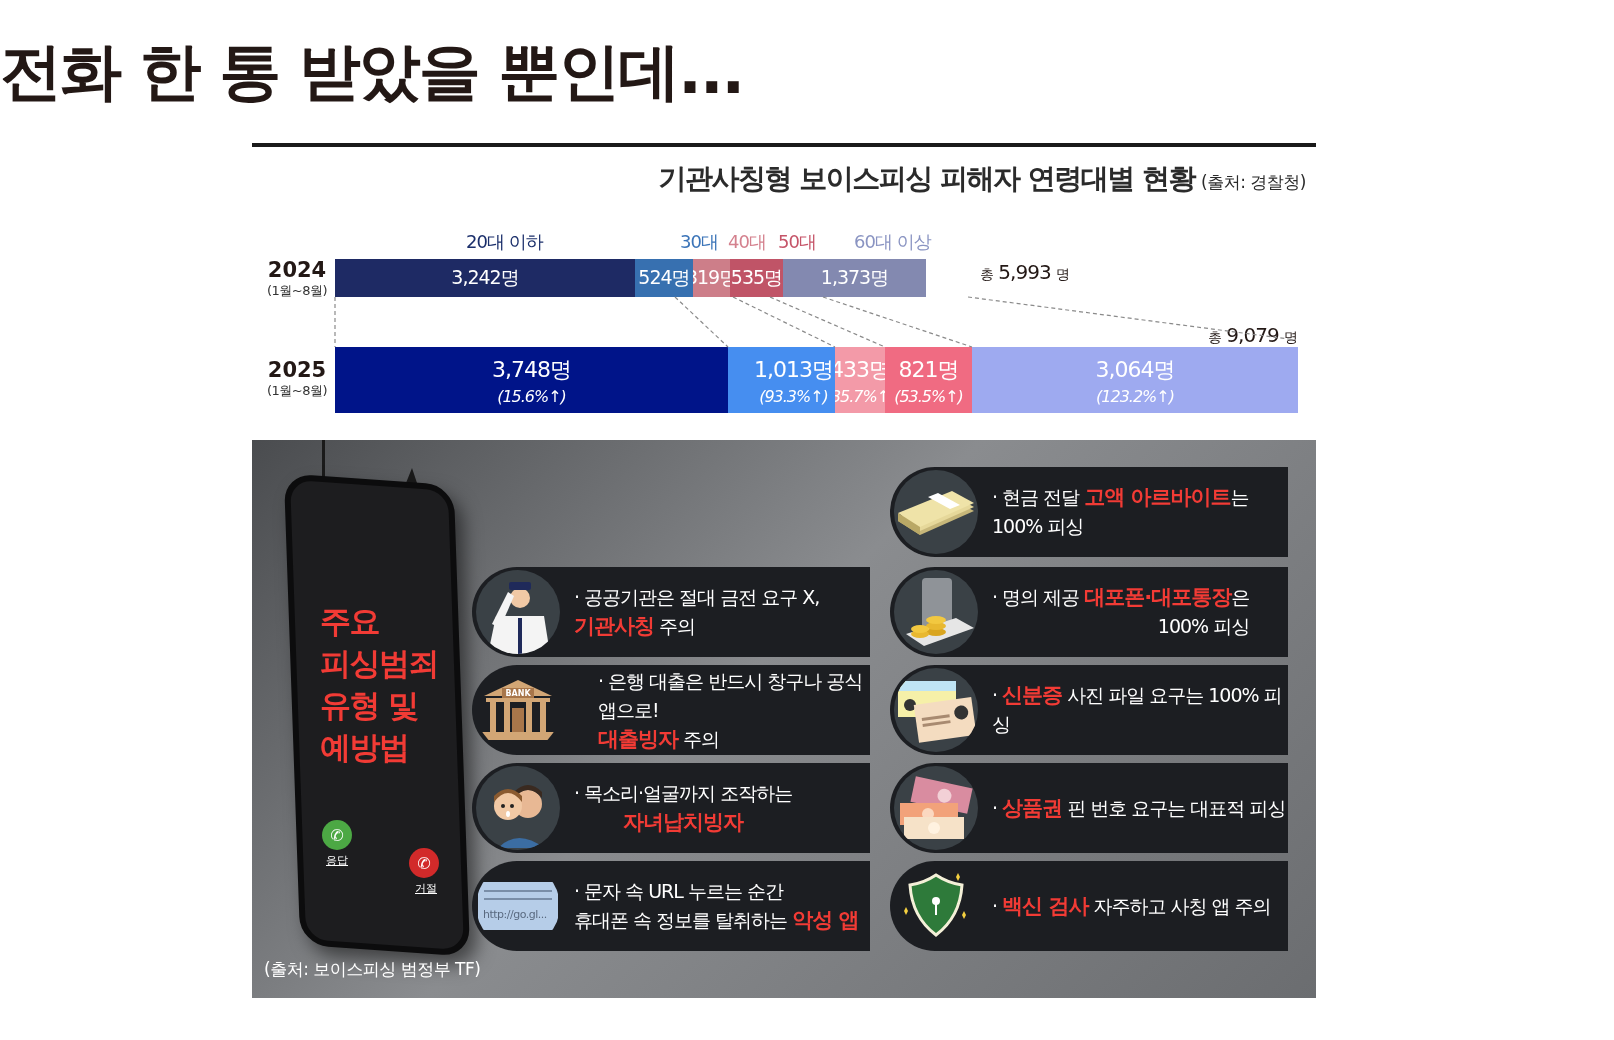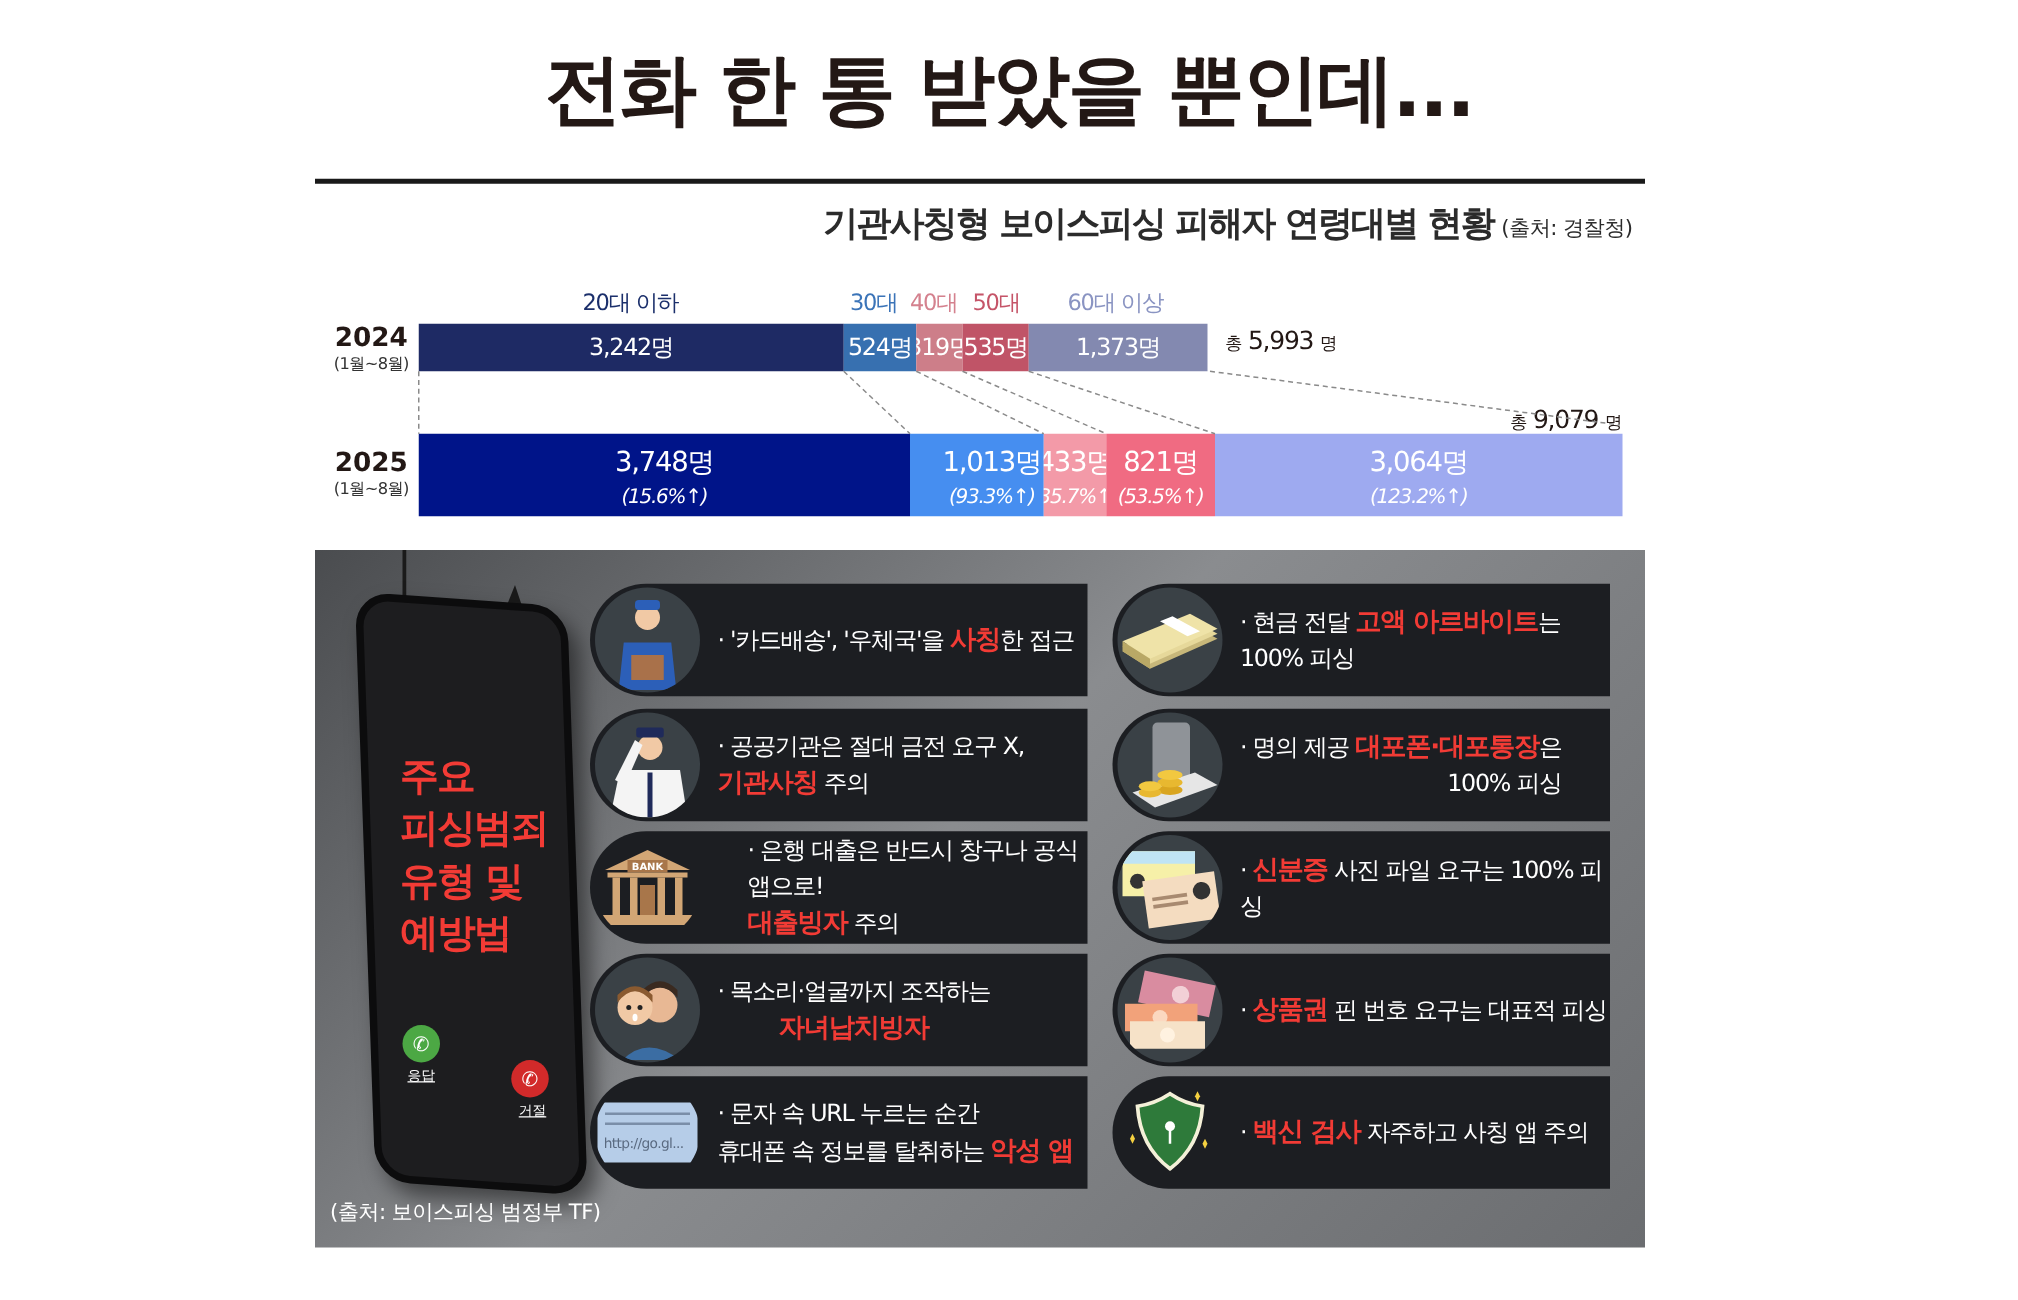--- a/index.html
+++ b/index.html
@@ -1,19 +1,19 @@
 <!DOCTYPE html>
 <html><head>
 <meta charset="utf-8">
 <style>
   * { box-sizing: border-box; margin: 0; padding: 0; }
   html, body { width: 1614px; height: 1040px; background: #ffffff; overflow: hidden; }
   body { font-family: "DejaVu Sans", "Liberation Sans", sans-serif; color: #231815; position: relative; }
 
-  .headline { position: absolute; left: 0; top: 30px; width: 1614px; text-align: center; font-size: 62px; font-weight: 900; letter-spacing: -2px; color: #231815; font-family: "DejaVu Sans", sans-serif; }
+  .headline { position: absolute; left: 0; top: 30px; width: 1614px; font-size: 62px; font-weight: 900; letter-spacing: -2px; color: #231815; font-family: "DejaVu Sans", sans-serif; }
   .rule { position: absolute; left: 252px; top: 143px; width: 1064px; height: 4px; background: #1a1a1a; }
 
   .chart-title { position: absolute; right: 308px; top: 160px; font-size: 28px; font-weight: 800; color: #2b2b2b; letter-spacing: -1.5px; white-space: nowrap; }
   .chart-title .src { font-size: 17px; font-weight: 400; letter-spacing: -0.5px; margin-left: 6px; }
 
   .cat-label { position: absolute; top: 230px; font-size: 18px; letter-spacing: -1px; white-space: nowrap; }
   .year { position: absolute; left: 262px; width: 70px; text-align: center; }
   .year .y { font-size: 21px; font-weight: 700; color: #231815; display: block; }
   .year .p { font-size: 13px; color: #333; display: block; letter-spacing: -0.5px; }
 
@@ -62,21 +62,21 @@
 <div class="year" style="top:258px;">
   <span class="y">2024</span>
   <span class="p">(1월~8월)</span>
 </div>
 <div class="year" style="top:358px;">
   <span class="y">2025</span>
   <span class="p">(1월~8월)</span>
 </div>
 
 <div class="bar bar24" style="left:335px;top:259px;height:38px;">
-  <div class="seg" style="width:340px;background:#1e2a64;">
+  <div class="seg" style="width:300px;background:#1e2a64;">
       <span>3,242명</span>
     </div>
   <div class="seg" style="width:58px;background:#3770b0;">
       <span>524명</span>
     </div>
   <div class="seg" style="width:37px;background:#cd7e89;">
       <span>319명</span>
     </div>
   <div class="seg" style="width:53px;background:#c05467;">
       <span>535명</span>
@@ -138,33 +138,20 @@
     <div>피싱범죄</div>
     <div>유형 및</div>
     <div>예방법</div>
   </div>
   <div class="ans-btn" style="left:70px;top:380px;background:#4ca844;">✆</div>
   <div class="ans-lbl" style="left:74px;top:413px;">응답</div>
   <div class="ans-btn" style="left:157px;top:408px;background:#d22a2a;">✆</div>
   <div class="ans-lbl" style="left:163px;top:441px;">거절</div>
   <div class="panel-source">(출처: 보이스피싱 범정부 TF)</div>
 
-  <div class="card" style="left:220px;top:27px;width:398px;">
-    <div class="icon-circle">
-      <svg width="70" height="80" viewBox="0 0 70 80">
-          <circle cx="35" cy="22" r="10" fill="#f1c9a5"></circle>
-          <rect x="25" y="8" width="20" height="8" rx="3" fill="#2c5fb8"></rect>
-          <path d="M12 80 L16 42 L54 42 L58 80 Z" fill="#2c5fb8"></path>
-          <rect x="22" y="52" width="26" height="20" fill="#a9714a"></rect>
-        </svg>
-    </div>
-    <div class="txt">
-      <span>· '카드배송', '우체국'을 </span><span class="hl">사칭</span><span>한 접근</span>
-    </div>
-  </div>
 
   <div class="card" style="left:220px;top:127px;width:398px;">
     <div class="icon-circle">
       <svg width="80" height="84" viewBox="0 0 80 84">
           <circle cx="42" cy="28" r="10" fill="#f1c9a5"></circle>
           <rect x="31" y="12" width="22" height="8" rx="2" fill="#1f2a5a"></rect>
           <path d="M10 84 L18 46 L66 46 L72 84 Z" fill="#f4f4f4"></path>
           <rect x="40" y="48" width="4" height="36" fill="#1f2a5a"></rect>
           <path d="M14 54 L30 22 L36 26 L22 58 Z" fill="#f4f4f4"></path>
         </svg>

